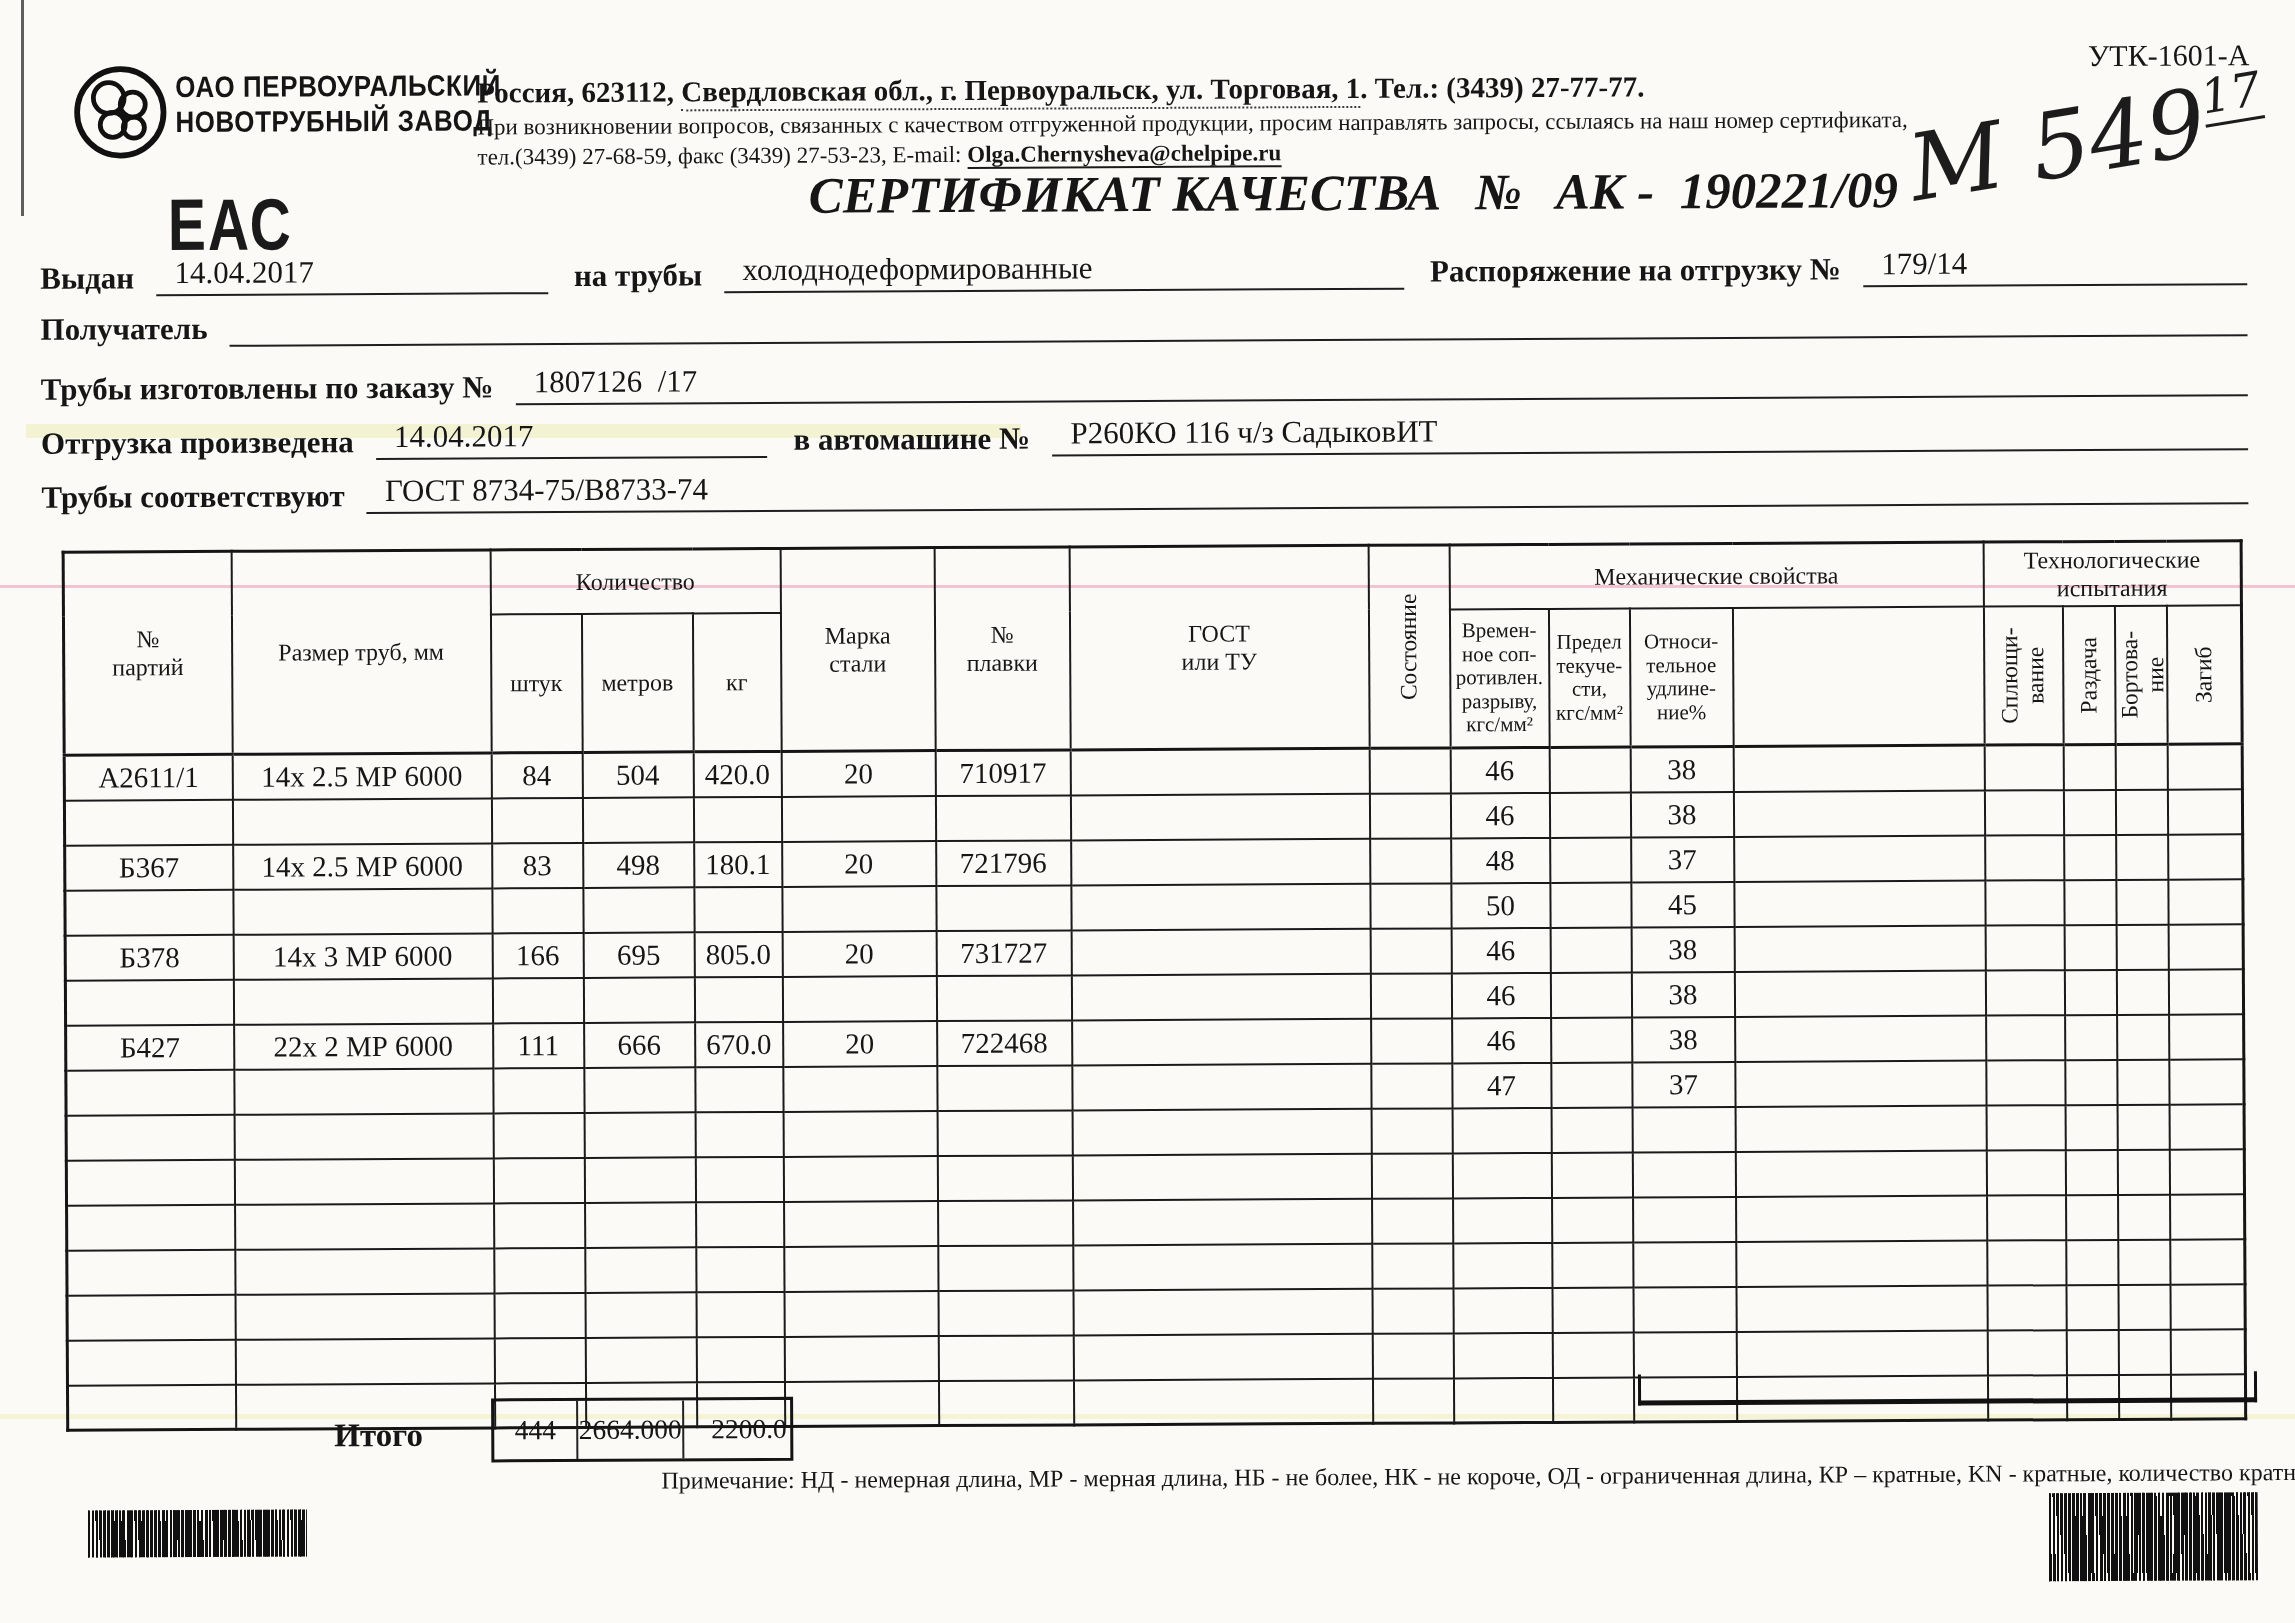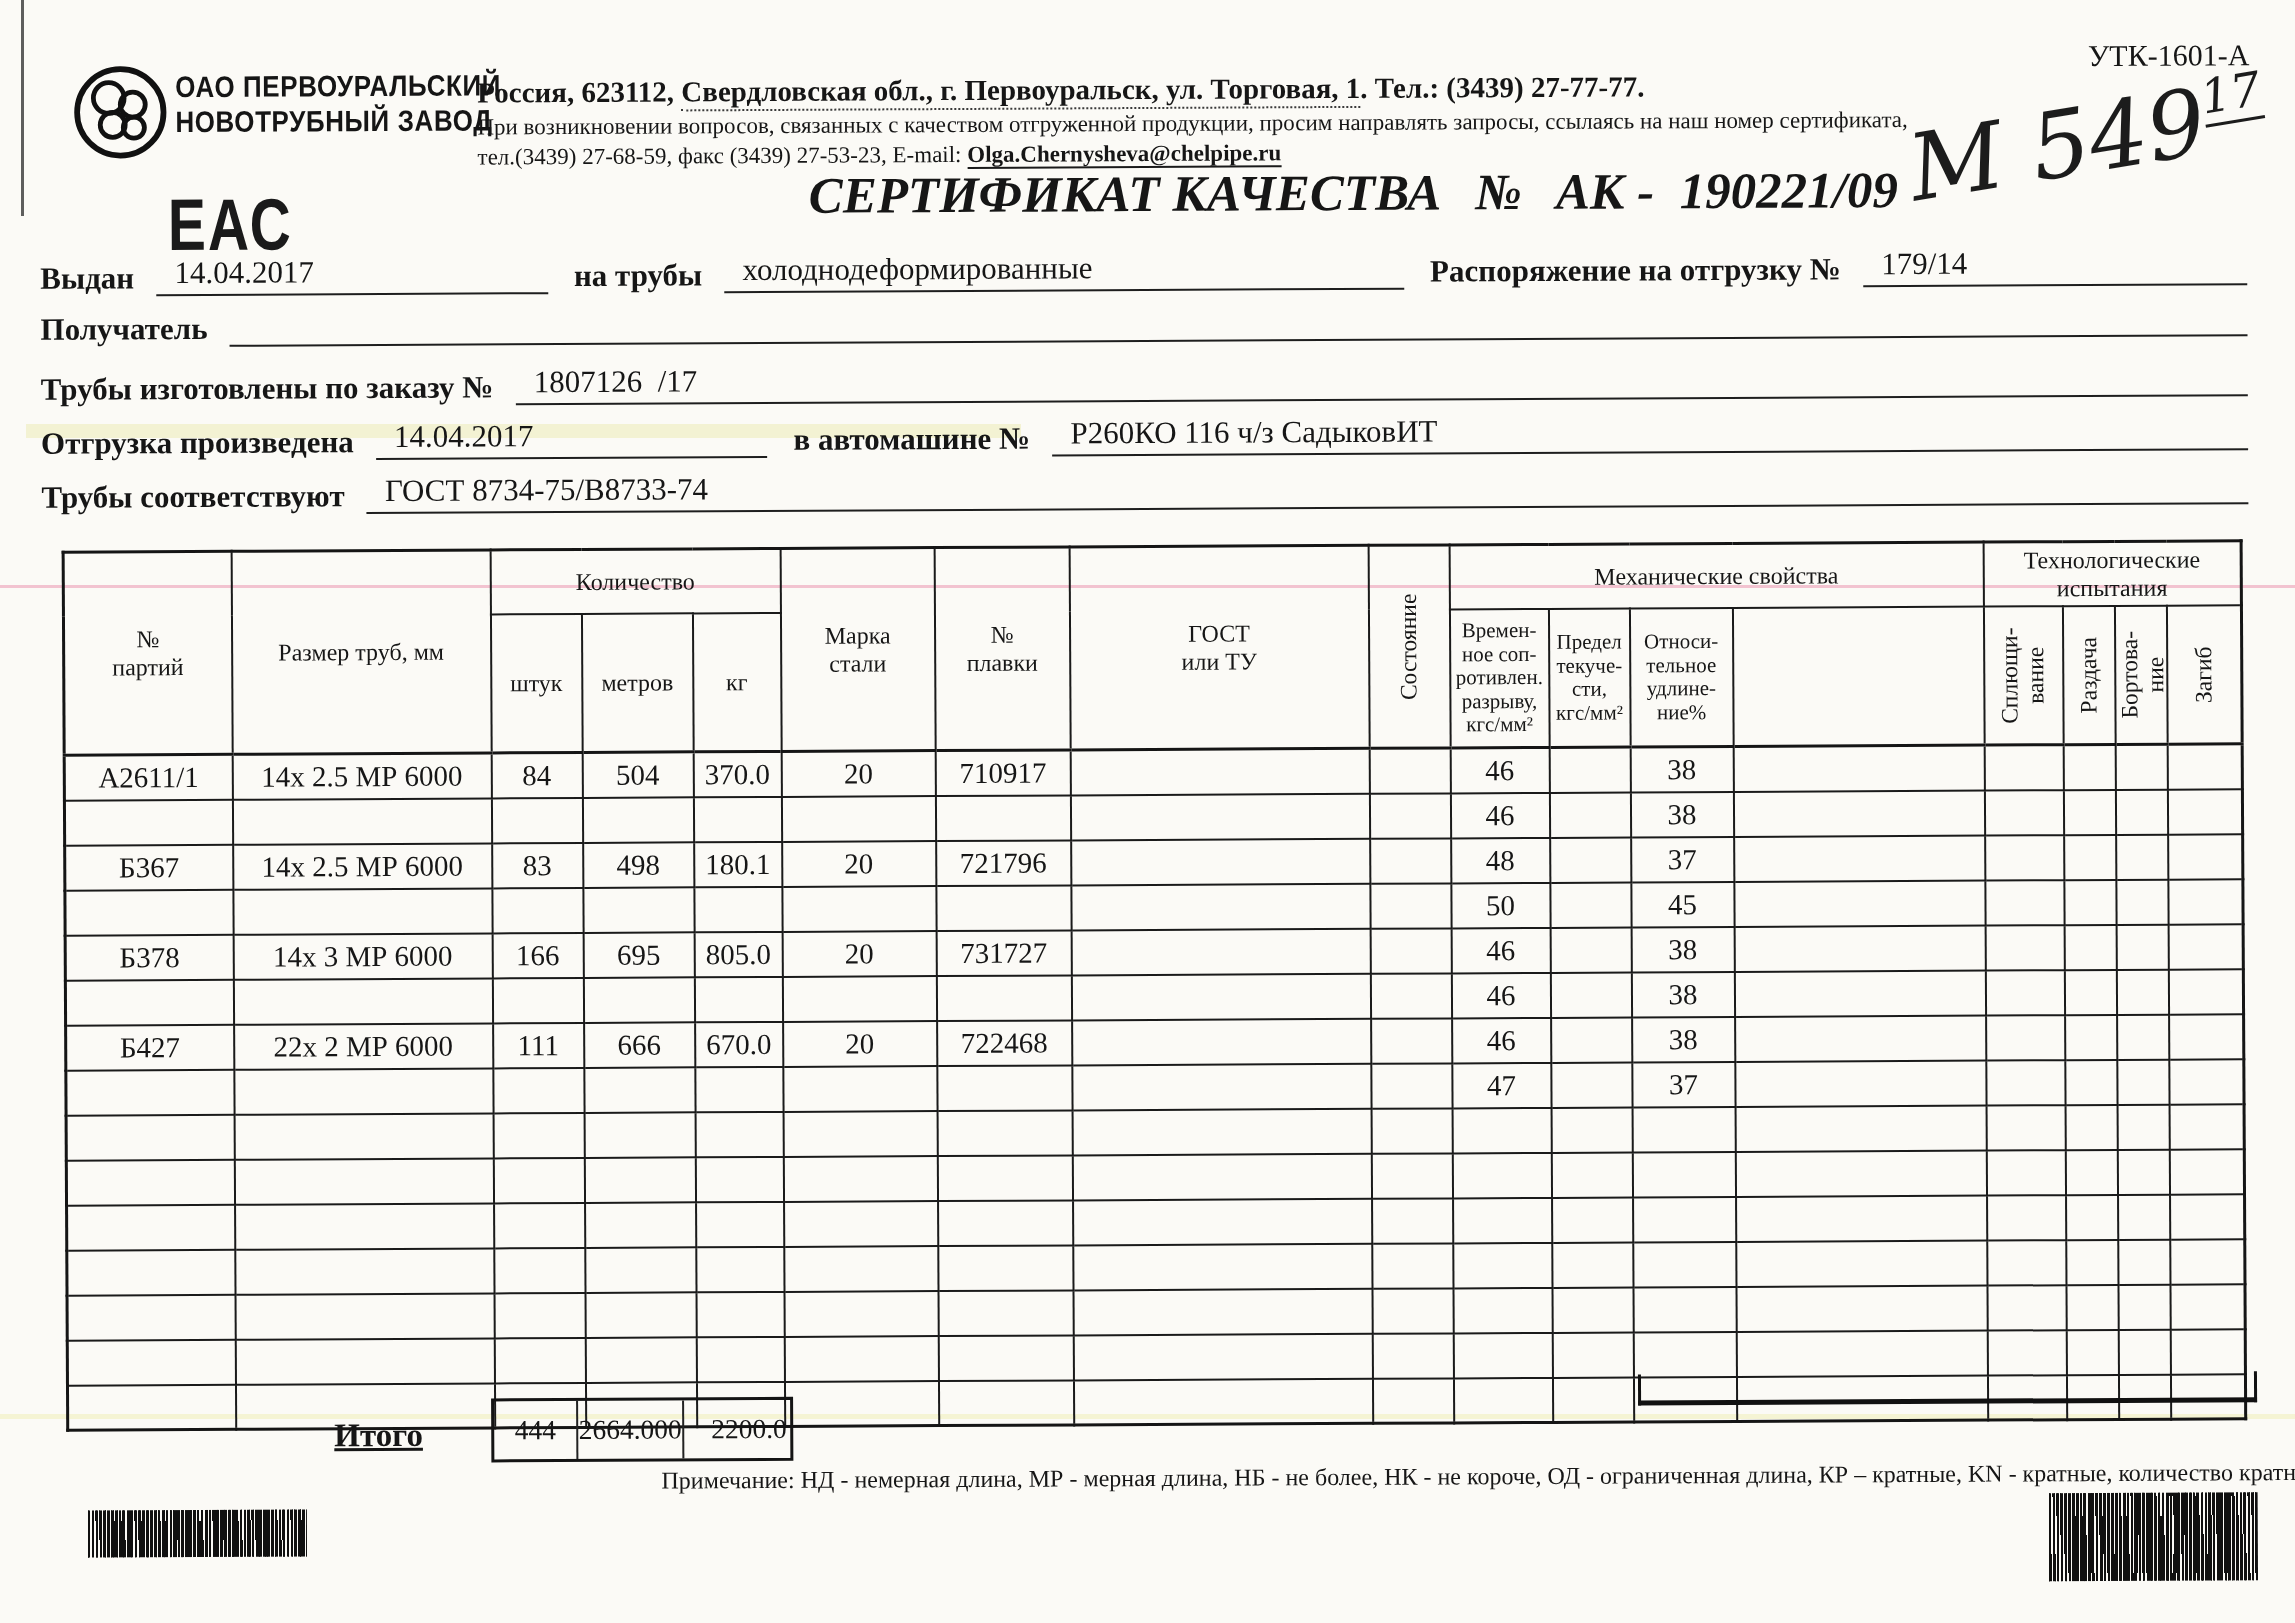--- a/index.html
+++ b/index.html
@@ -60,21 +60,21 @@
   .cert-table thead tr.h2{height:139px;}
   .cert-table thead tr.h2 th{border-bottom:3.3px solid #151515;}
   .cert-table thead tr.h1 th[rowspan]{border-bottom:3.3px solid #151515;}
   .small-h{font-size:21px !important;line-height:1.12 !important;}
   .vtext{writing-mode:vertical-rl;transform:rotate(180deg);margin:0 auto;white-space:pre-line;
          font-size:23.6px;line-height:1.1;}
   .cert-table tbody tr{height:45px;}
   .cert-table tbody td{font-size:29px;text-align:center;vertical-align:middle;padding:0;}
 
   
-  .totals-label{position:absolute;left:331px;top:1413px;font-size:33px;font-weight:bold;text-decoration:underline;}
+  .totals-label{position:absolute;left:331px;top:1413px;font-size:33px;font-weight:bold;}
   .totals-box{position:absolute;left:488px;top:1395px;width:296px;height:58px;
               border:3.9px solid #141414;display:flex;background:transparent;}
   .tcell{display:flex;align-items:center;justify-content:center;font-size:27.5px;border-right:2px solid #222;}
   .tcell.c1{width:31%;text-align:center;}
   .tcell.c2{width:38%;}
   .tcell.c3{width:31%;border-right:none;padding-left:24px;}
   .corner-mark{position:absolute;left:1635px;top:1377px;width:613px;height:26px;
                border-left:3.9px solid #111;border-right:3.9px solid #111;border-bottom:5.9px solid #111;}
 
   .note-line{position:absolute;left:658px;top:1465px;font-size:24px;white-space:nowrap;}
@@ -223,21 +223,21 @@
 ние</div></th>
           <th><div class="vtext">Загиб</div></th>
         </tr>
       </thead>
       <tbody>
           <tr>
             <td>А2611/1</td>
             <td>14х 2.5 МР 6000</td>
             <td>84</td>
             <td>504</td>
-            <td>370.0</td>
+            <td>420.0</td>
             <td>20</td>
             <td>710917</td>
             <td></td>
             <td></td>
             <td>46</td>
             <td></td>
             <td>38</td>
             <td></td>
             <td></td>
             <td></td>

